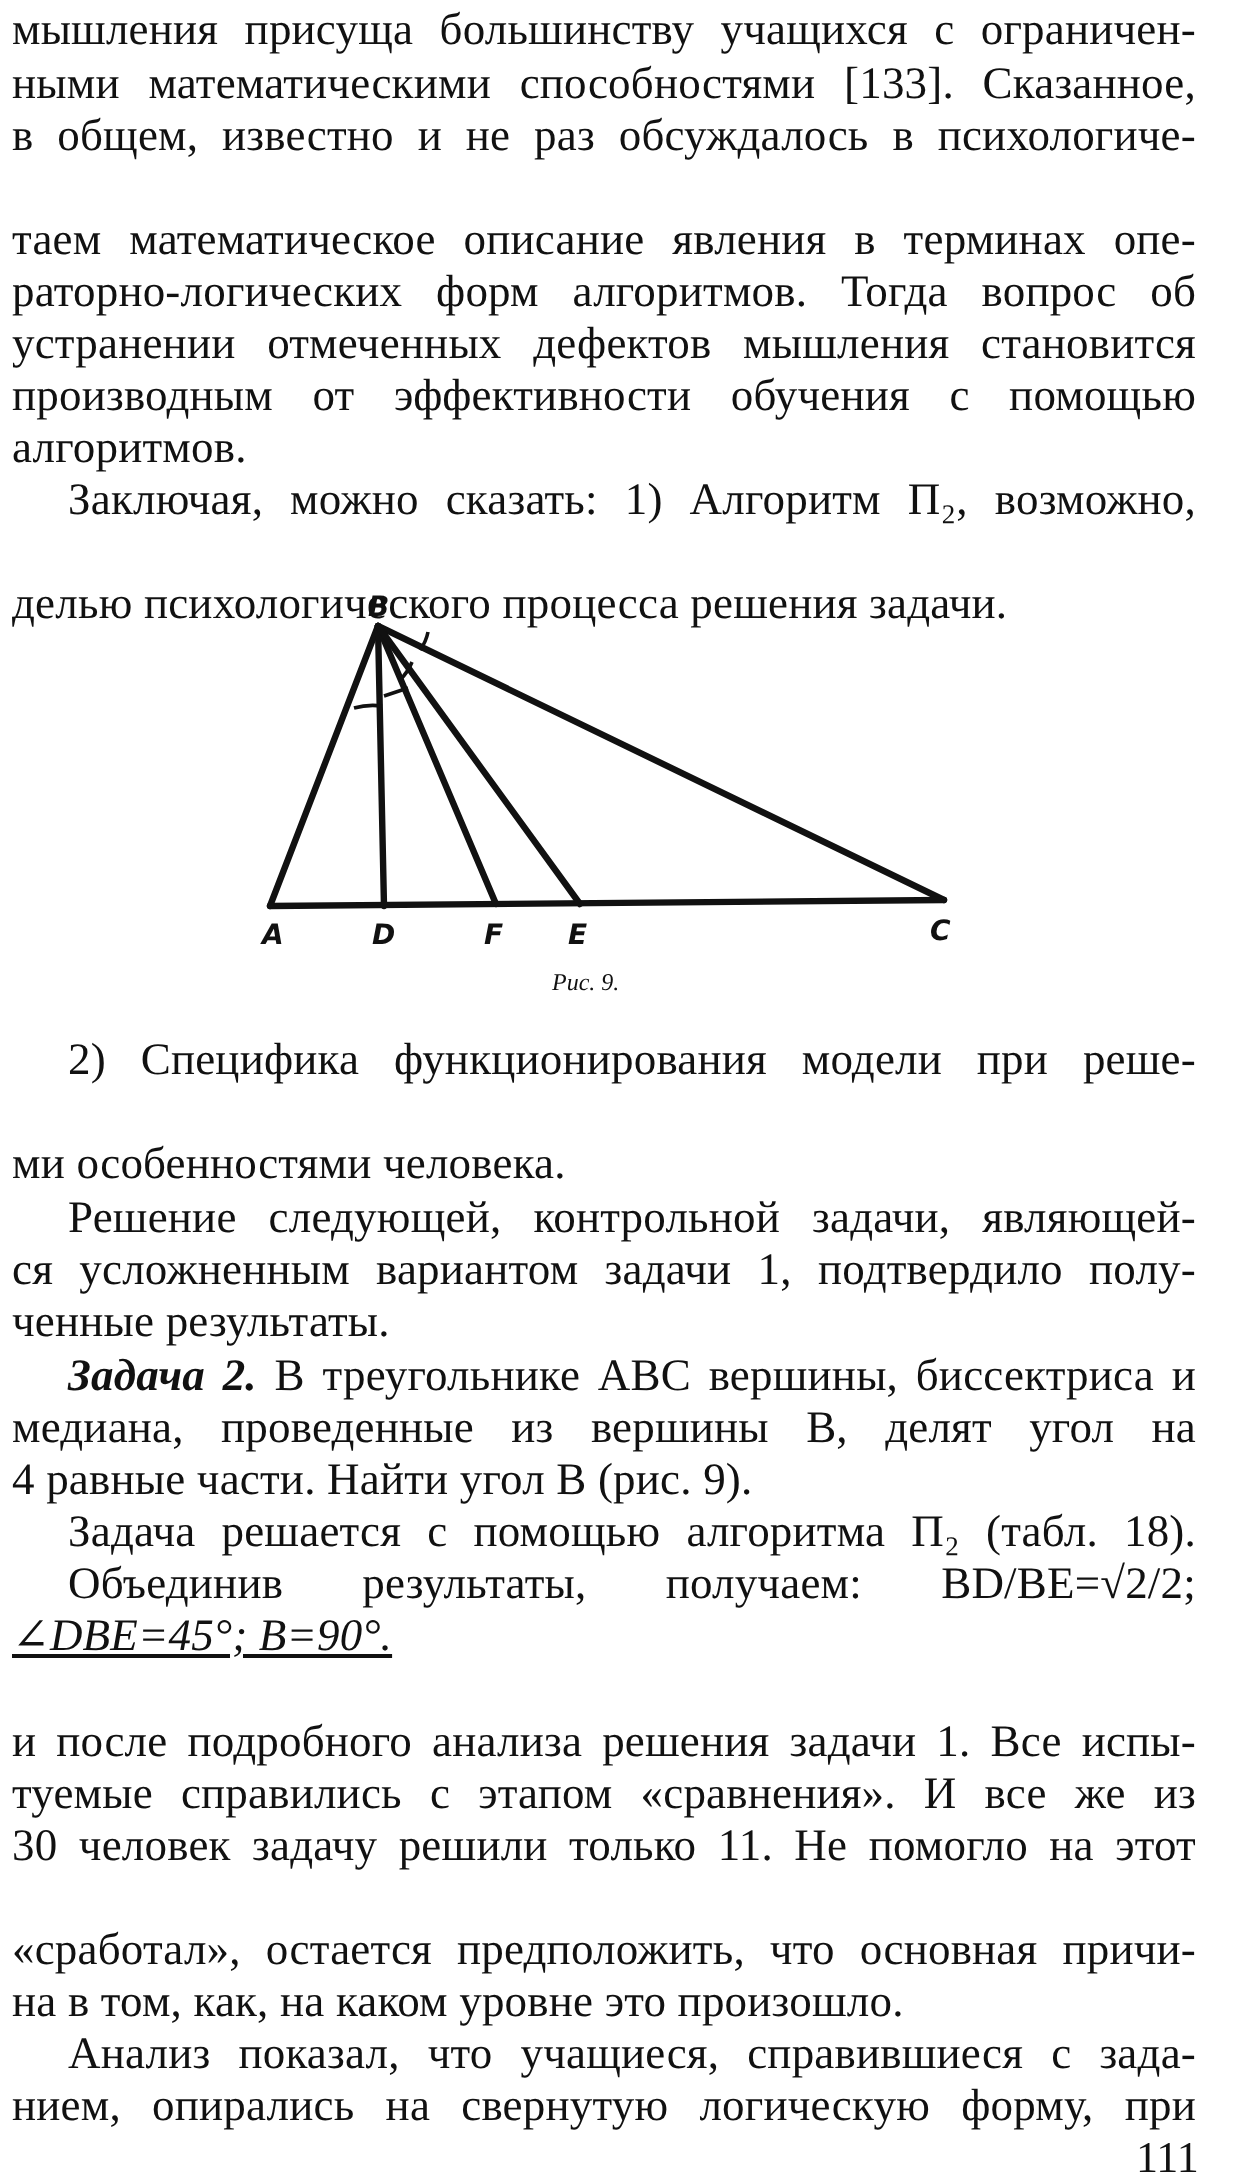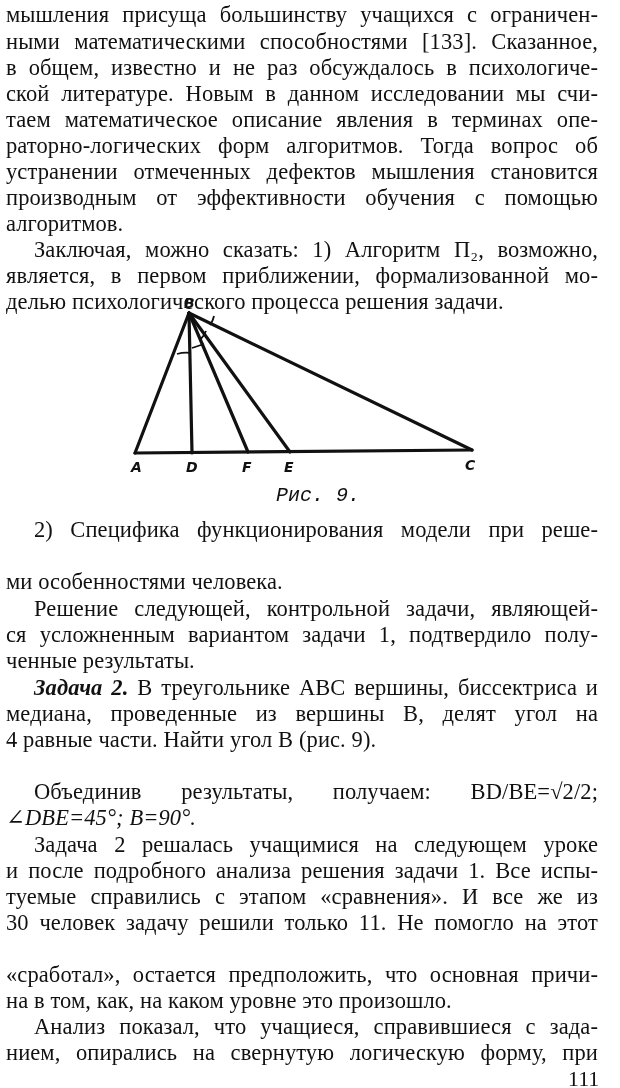--- a/index.html
+++ b/index.html
@@ -3,43 +3,41 @@
 <meta charset="utf-8">
 <style>
   html, body { margin: 0; padding: 0; background: #ffffff; }
   body { width: 620px; height: 1088px; position: relative; overflow: hidden;
          font-family: "Liberation Serif", "DejaVu Serif", serif; color: #111; }
   .page { position: absolute; left: 0; top: 0; width: 620px; height: 812px; }
   .line { position: absolute; left: 6px; width: 592px; font-size: 22.5px; line-height: 26px;
           white-space: nowrap; text-align: justify; text-align-last: justify; letter-spacing: 0.1px; }
   .line.last { text-align-last: left; }
   .indent { left: 34px; width: 564px; }
-  .ital { font-style: italic; }
+  .ital { font-style: italic; text-decoration: underline; }
   .bold { font-weight: bold; font-style: italic; }
   .figure { position: absolute; left: 120px; top: 290px; width: 380px; height: 220px; }
-  .caption { position: absolute; left: 276px; top: 484px; font-size: 20px; font-style: italic; font-family: Liberation Mono, monospace; }
+  .caption { position: absolute; left: 276px; top: 484px; font-size: 12px; font-style: italic; }
   .pagenum { position: absolute; left: 568px; top: 1000px; font-size: 22px; }
 </style>
 </head>
 <body>
 
 <div class="page">
 
   <div class="line" style="top:2px">мышления присуща большинству учащихся с ограничен-</div>
   <div class="line" style="top:29px">ными математическими способностями [133]. Сказанное,</div>
   <div class="line" style="top:55px">в общем, известно и не раз обсуждалось в психологиче-</div>
-  <div class="line" style="top:81px">ской литературе. Новым в данном исследовании мы счи-</div>
   <div class="line" style="top:107px">таем математическое описание явления в терминах опе-</div>
   <div class="line" style="top:133px">раторно-логических форм алгоритмов. Тогда вопрос об</div>
   <div class="line" style="top:159px">устранении отмеченных дефектов мышления становится</div>
   <div class="line" style="top:185px">производным от эффективности обучения с помощью</div>
   <div class="line last" style="top:211px">алгоритмов.</div>
 
   <div class="line indent" style="top:237px">Заключая, можно сказать: 1) Алгоритм П₂, возможно,</div>
-  <div class="line" style="top:263px">является, в первом приближении, формализованной мо-</div>
   <div class="line last" style="top:289px">делью психологического процесса решения задачи.</div>
 
   <svg class="figure" viewBox="120 290 380 220" width="380" height="220">
     <g stroke="#111" stroke-width="3.2" fill="none" stroke-linecap="round">
       <line x1="189" y1="313" x2="135" y2="453"></line>
       <line x1="189" y1="313" x2="472" y2="450"></line>
       <line x1="135" y1="453" x2="472" y2="450"></line>
       <line x1="189" y1="313" x2="192" y2="453"></line>
       <line x1="189" y1="313" x2="248" y2="452"></line>
       <line x1="189" y1="313" x2="290" y2="452"></line>
@@ -65,24 +63,24 @@
   <div class="line last" style="top:569px">ми особенностями человека.</div>
 
   <div class="line indent" style="top:596px">Решение следующей, контрольной задачи, являющей-</div>
   <div class="line" style="top:622px">ся усложненным вариантом задачи 1, подтвердило полу-</div>
   <div class="line last" style="top:648px">ченные результаты.</div>
 
   <div class="line indent" style="top:675px"><span class="bold">Задача 2.</span> <span>В треугольнике ABC вершины, биссектриса и</span></div>
   <div class="line" style="top:701px">медиана, проведенные из вершины B, делят угол на</div>
   <div class="line last" style="top:727px">4 равные части. Найти угол B (рис. 9).</div>
 
+  <div class="line indent" style="top:753px">Задача решается с помощью алгоритма П₂ (табл. 18).</div>
   <div class="line indent" style="top:779px">Объединив результаты, получаем: BD/BE=√2/2;</div>
   <div class="line last ital" style="top:805px">∠DBE=45°; B=90°.</div>
 
-  <div class="line indent" style="top:832px">Задача 2 решалась учащимися на следующем уроке</div>
   <div class="line" style="top:858px">и после подробного анализа решения задачи 1. Все испы-</div>
   <div class="line" style="top:884px">туемые справились с этапом «сравнения». И все же из</div>
   <div class="line" style="top:910px">30 человек задачу решили только 11. Не помогло на этот</div>
   <div class="line" style="top:962px">«сработал», остается предположить, что основная причи-</div>
   <div class="line last" style="top:988px">на в том, как, на каком уровне это произошло.</div>
 
   <div class="line indent" style="top:1014px">Анализ показал, что учащиеся, справившиеся с зада-</div>
   <div class="line" style="top:1040px">нием, опирались на свернутую логическую форму, при</div>
 
   <div class="pagenum" style="top:1066px">111</div>

